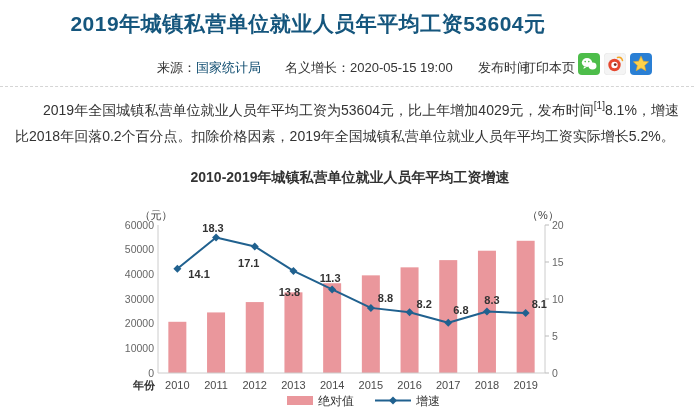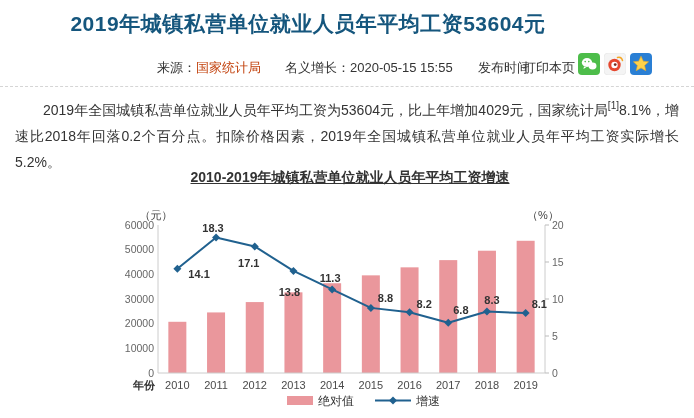--- a/index.html
+++ b/index.html
@@ -11,57 +11,57 @@
     text-align:center; font-size:21px; font-weight:bold; color:#15567d;
     letter-spacing:0.5px;
   }
 
   .meta-row { position:absolute; top:0; left:0; width:694px; height:86px; font-size:13px; color:#333; }
   .meta-item { position:absolute; top:59px; white-space:nowrap; }
   .meta-source { left:157px; }
   .meta-pub { left:285px; }
   .meta-close { left:478px; cursor:pointer; }
   .meta-print { left:523px; cursor:pointer; }
-  .src-link { color:#c2410c; text-decoration:none; cursor:pointer; }
+  .src-link { color:#0c4a6e; text-decoration:none; cursor:pointer; }
   .share-icon { position:absolute; top:53px; width:22px; height:22px; border-radius:4px; cursor:pointer; }
   .icon-wechat { left:578px; }
   .icon-weibo { left:604px; }
   .icon-qzone { left:630px; }
   .share-icon svg { display:block; width:22px; height:22px; }
 
   .divider { position:absolute; top:86px; left:0; width:694px; border-top:1px dashed #d5d5d5; }
 
   .article-para {
     position:absolute; top:97px; left:15px; width:664px;
     font-size:14px; line-height:26px; color:#333; text-align:justify;
     text-indent:2em;
   }
   .article-para sup { font-size:10px; vertical-align:super; line-height:0; }
 
   .chart-box { position:absolute; top:169px; left:120px; width:460px; }
-  .chart-title { text-align:center; font-size:14px; font-weight:bold; color:#333; height:19px;text-decoration:underline; }
+  .chart-title { text-align:center; font-size:14px; font-weight:bold; color:#333; height:19px; }
   .chart-box svg { display:block; margin-top:7px; }
 
   .svg-tick { font-size:10.5px; fill:#666; }
   .svg-year { font-size:11px; fill:#4a4a4a; }
   .svg-xlabel { font-size:11px; font-weight:bold; fill:#333; }
   .svg-unit { font-size:11px; fill:#444; }
   .svg-dlabel { font-size:11px; font-weight:bold; fill:#333; }
   .svg-legend { font-size:12px; fill:#333; }
 </style>
 </head>
 <body>
 
 <div class="page">
 
   <h1 class="page-title">2019年城镇私营单位就业人员年平均工资53604元</h1>
 
   <div class="meta-row">
     <span class="meta-item meta-source"><span>来源：</span><a class="src-link">国家统计局</a></span>
-    <span class="meta-item meta-pub"><span>名义增长：</span><span>2020-05-15  15:55</span></span>
+    <span class="meta-item meta-pub"><span>名义增长：</span><span>2020-05-15  19:00</span></span>
     <span class="meta-item meta-close">发布时间</span>
     <span class="meta-item meta-print">打印本页</span>
 
     <span class="share-icon icon-wechat">
       <svg viewBox="0 0 22 22">
         <rect x="0" y="0" width="22" height="22" rx="4" fill="#4dbd4a"></rect>
         <ellipse cx="9" cy="9.5" rx="5.2" ry="4.4" fill="#ffffff"></ellipse>
         <path d="M6 13.5 L5.5 16 L8.5 14" fill="#ffffff"></path>
         <ellipse cx="14.5" cy="13" rx="4" ry="3.4" fill="#ffffff"></ellipse>
         <circle cx="7.2" cy="8.6" r="0.8" fill="#4dbd4a"></circle>
@@ -80,21 +80,21 @@
     <span class="share-icon icon-qzone">
       <svg viewBox="0 0 22 22">
         <rect x="0" y="0" width="22" height="22" rx="4" fill="#2a7fd4"></rect>
         <path d="M11 3.2 L13.3 8.2 L18.6 8.8 L14.6 12.4 L15.8 17.7 L11 14.9 L6.2 17.7 L7.4 12.4 L3.4 8.8 L8.7 8.2 Z" fill="#ffd24a" stroke="#e8a92a" stroke-width="0.6"></path>
       </svg>
     </span>
   </div>
 
   <div class="divider"></div>
 
-  <p class="article-para"><span>2019年全国城镇私营单位就业人员年平均工资为53604元，比上年增加4029元，国家统计局</span><sup>[1]</sup><span>8.1%，增速比2018年回落0.2个百分点。扣除价格因素，2019年全国城镇私营单位就业人员年平均工资实际增长5.2%。</span></p>
+  <p class="article-para"><span>2019年全国城镇私营单位就业人员年平均工资为53604元，比上年增加4029元，发布时间</span><sup>[1]</sup><span>8.1%，增速比2018年回落0.2个百分点。扣除价格因素，2019年全国城镇私营单位就业人员年平均工资实际增长5.2%。</span></p>
 
   <figure class="chart-box">
     <figcaption class="chart-title">2010-2019年城镇私营单位就业人员年平均工资增速</figcaption>
     <svg id="chart-svg" width="460" height="223" viewBox="0 0 460 223">
         <rect x="48.35" y="126.79446666666666" width="18" height="51.205533333333335" fill="#ea979c"></rect>
         <rect x="87.05000000000001" y="117.42853333333333" width="18" height="60.571466666666666" fill="#ea979c"></rect>
         <rect x="125.75" y="107.0784" width="18" height="70.9216" fill="#ea979c"></rect>
         <rect x="164.45000000000002" y="97.3252" width="18" height="80.6748" fill="#ea979c"></rect>
         <rect x="203.15" y="88.238" width="18" height="89.762" fill="#ea979c"></rect>
         <rect x="241.85000000000002" y="80.34713333333333" width="18" height="97.65286666666667" fill="#ea979c"></rect>

